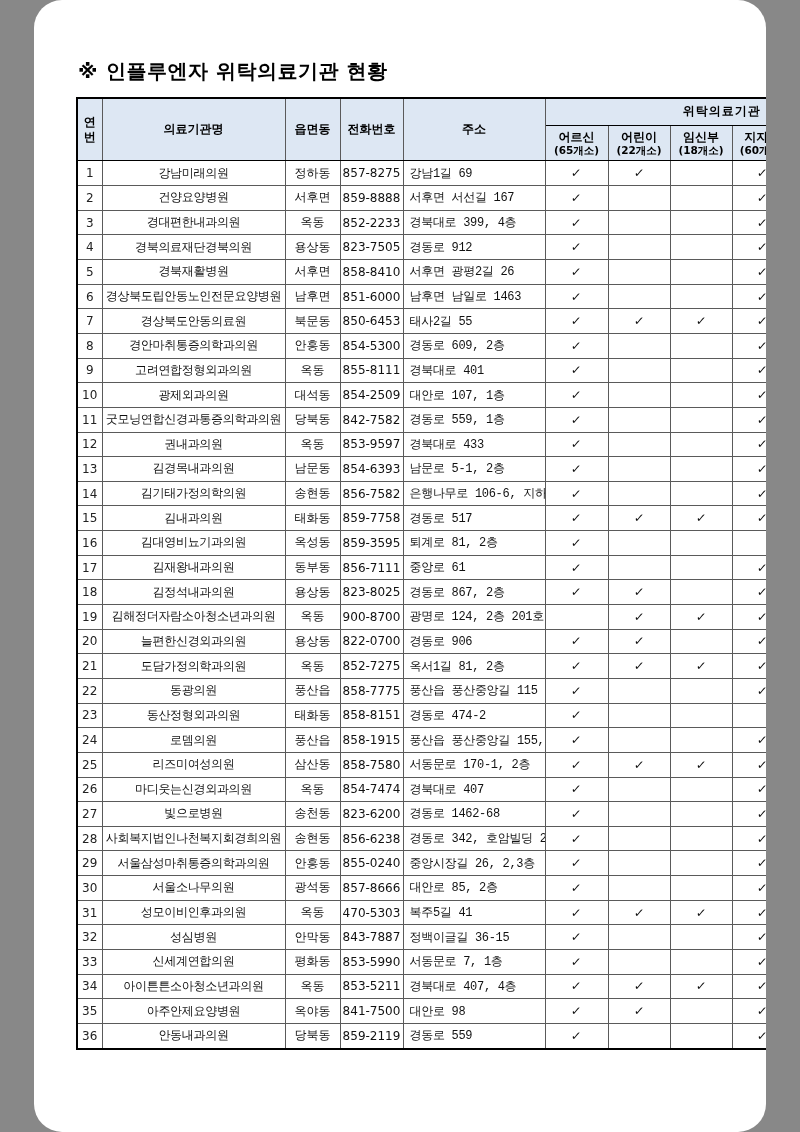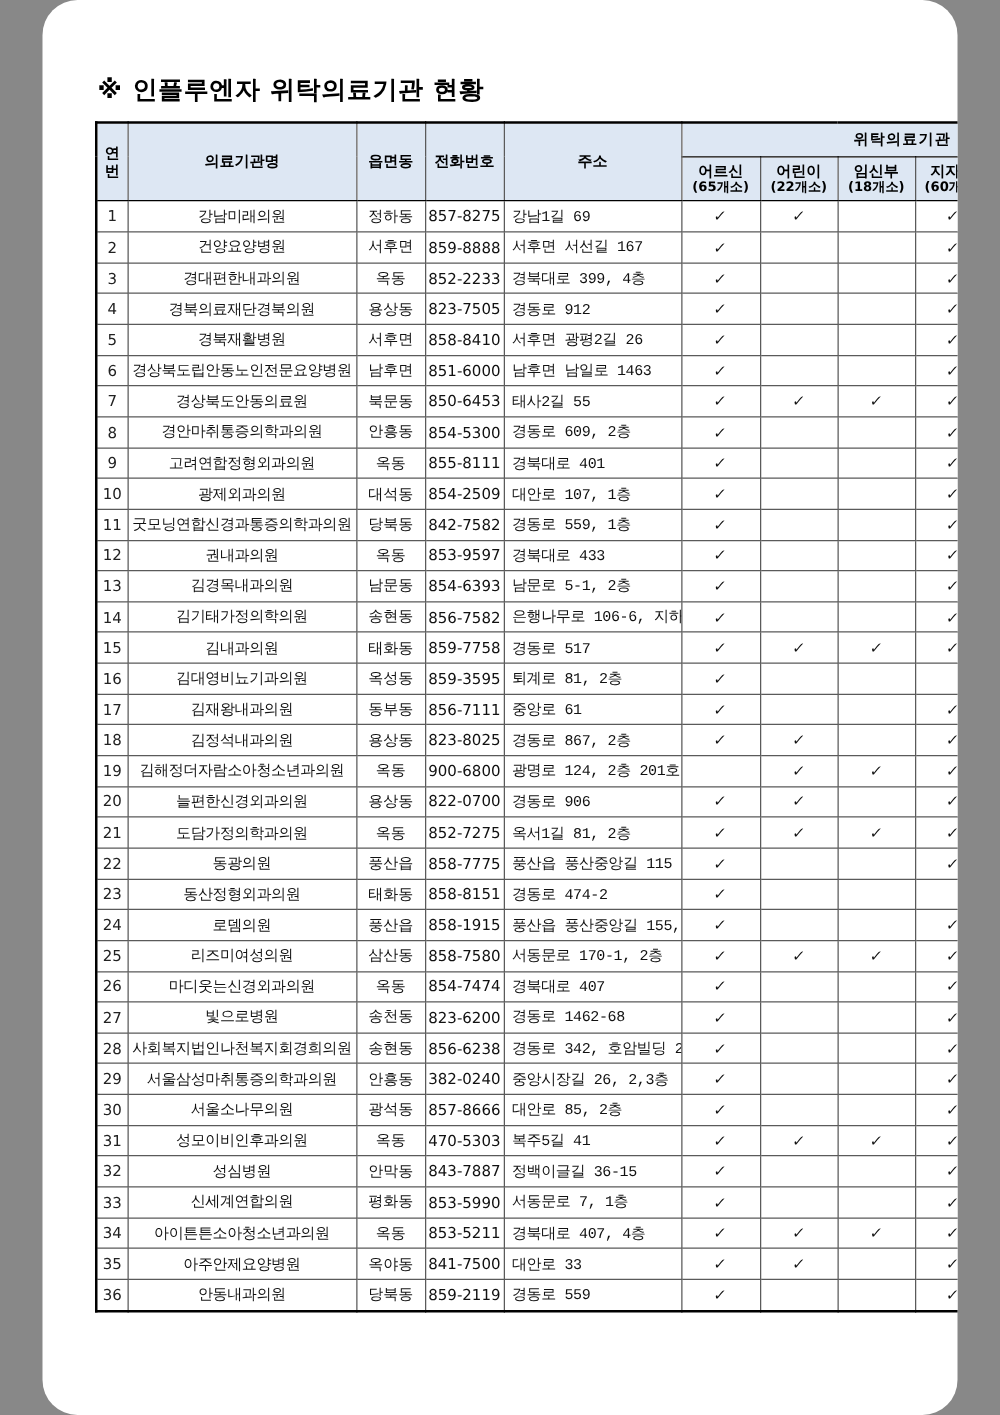--- a/index.html
+++ b/index.html
@@ -327,21 +327,21 @@
       <td class="c-chk"><span class="check">✓</span></td>
       <td class="c-chk"><span class="check">✓</span></td>
       <td class="c-chk"></td>
       <td class="c-chk"><span class="check">✓</span></td>
     </tr>
 
     <tr>
       <td class="c-no">19</td>
       <td class="c-name">김해정더자람소아청소년과의원</td>
       <td class="c-dist">옥동</td>
-      <td class="c-phone">900-6800</td>
+      <td class="c-phone">900-8700</td>
       <td class="c-addr">광명로 124, 2층 201호</td>
       <td class="c-chk"></td>
       <td class="c-chk"><span class="check">✓</span></td>
       <td class="c-chk"><span class="check">✓</span></td>
       <td class="c-chk"><span class="check">✓</span></td>
     </tr>
 
     <tr>
       <td class="c-no">20</td>
       <td class="c-name">늘편한신경외과의원</td>
@@ -447,21 +447,21 @@
       <td class="c-chk"><span class="check">✓</span></td>
       <td class="c-chk"></td>
       <td class="c-chk"></td>
       <td class="c-chk"><span class="check">✓</span></td>
     </tr>
 
     <tr>
       <td class="c-no">29</td>
       <td class="c-name">서울삼성마취통증의학과의원</td>
       <td class="c-dist">안흥동</td>
-      <td class="c-phone">382-0240</td>
+      <td class="c-phone">855-0240</td>
       <td class="c-addr">중앙시장길 26, 2,3층</td>
       <td class="c-chk"><span class="check">✓</span></td>
       <td class="c-chk"></td>
       <td class="c-chk"></td>
       <td class="c-chk"><span class="check">✓</span></td>
     </tr>
 
     <tr>
       <td class="c-no">30</td>
       <td class="c-name">서울소나무의원</td>
@@ -520,21 +520,21 @@
       <td class="c-chk"><span class="check">✓</span></td>
       <td class="c-chk"><span class="check">✓</span></td>
       <td class="c-chk"><span class="check">✓</span></td>
     </tr>
 
     <tr>
       <td class="c-no">35</td>
       <td class="c-name">아주안제요양병원</td>
       <td class="c-dist">옥야동</td>
       <td class="c-phone">841-7500</td>
-      <td class="c-addr">대안로 33</td>
+      <td class="c-addr">대안로 98</td>
       <td class="c-chk"><span class="check">✓</span></td>
       <td class="c-chk"><span class="check">✓</span></td>
       <td class="c-chk"></td>
       <td class="c-chk"><span class="check">✓</span></td>
     </tr>
 
     <tr>
       <td class="c-no">36</td>
       <td class="c-name">안동내과의원</td>
       <td class="c-dist">당북동</td>

